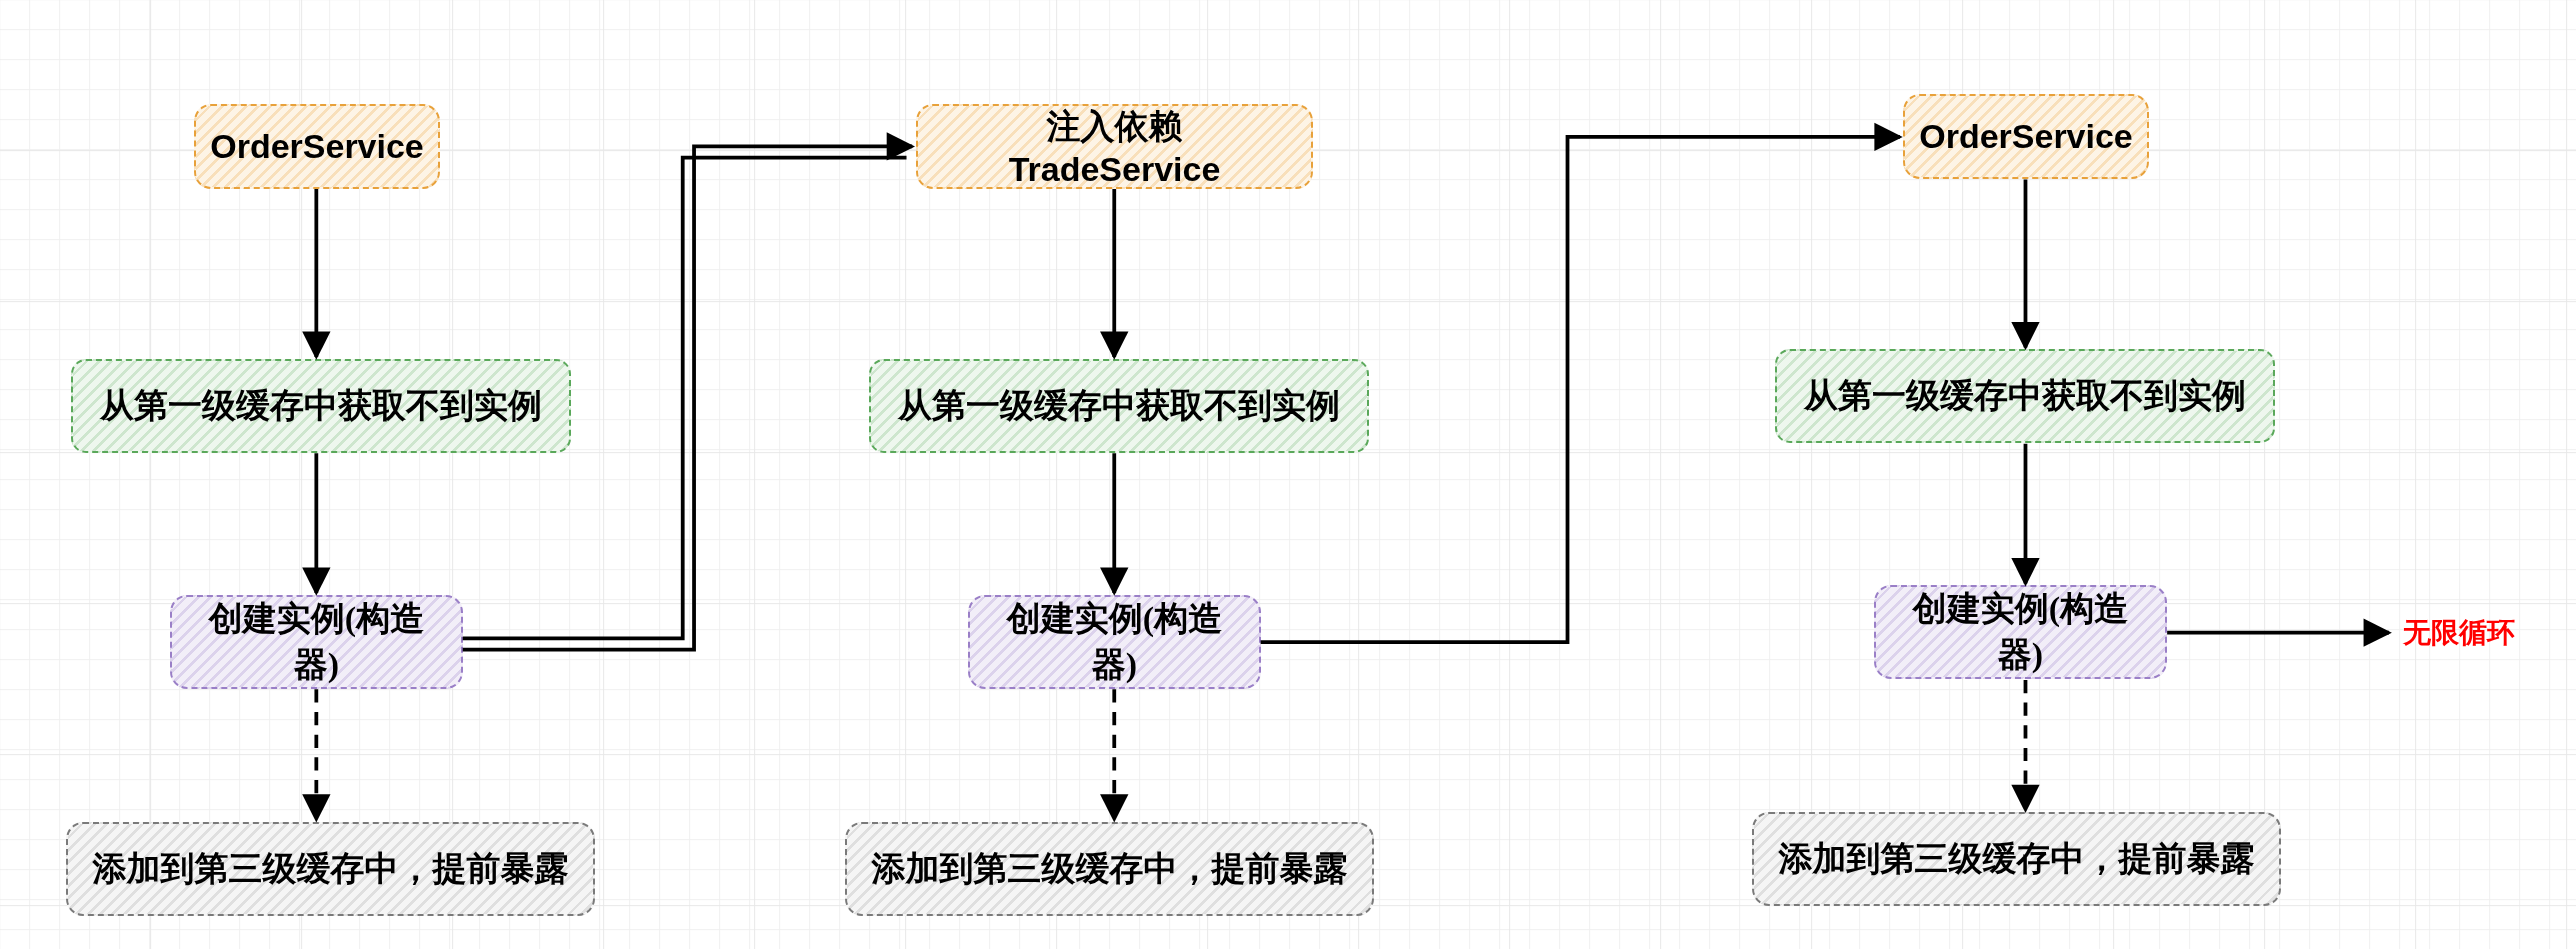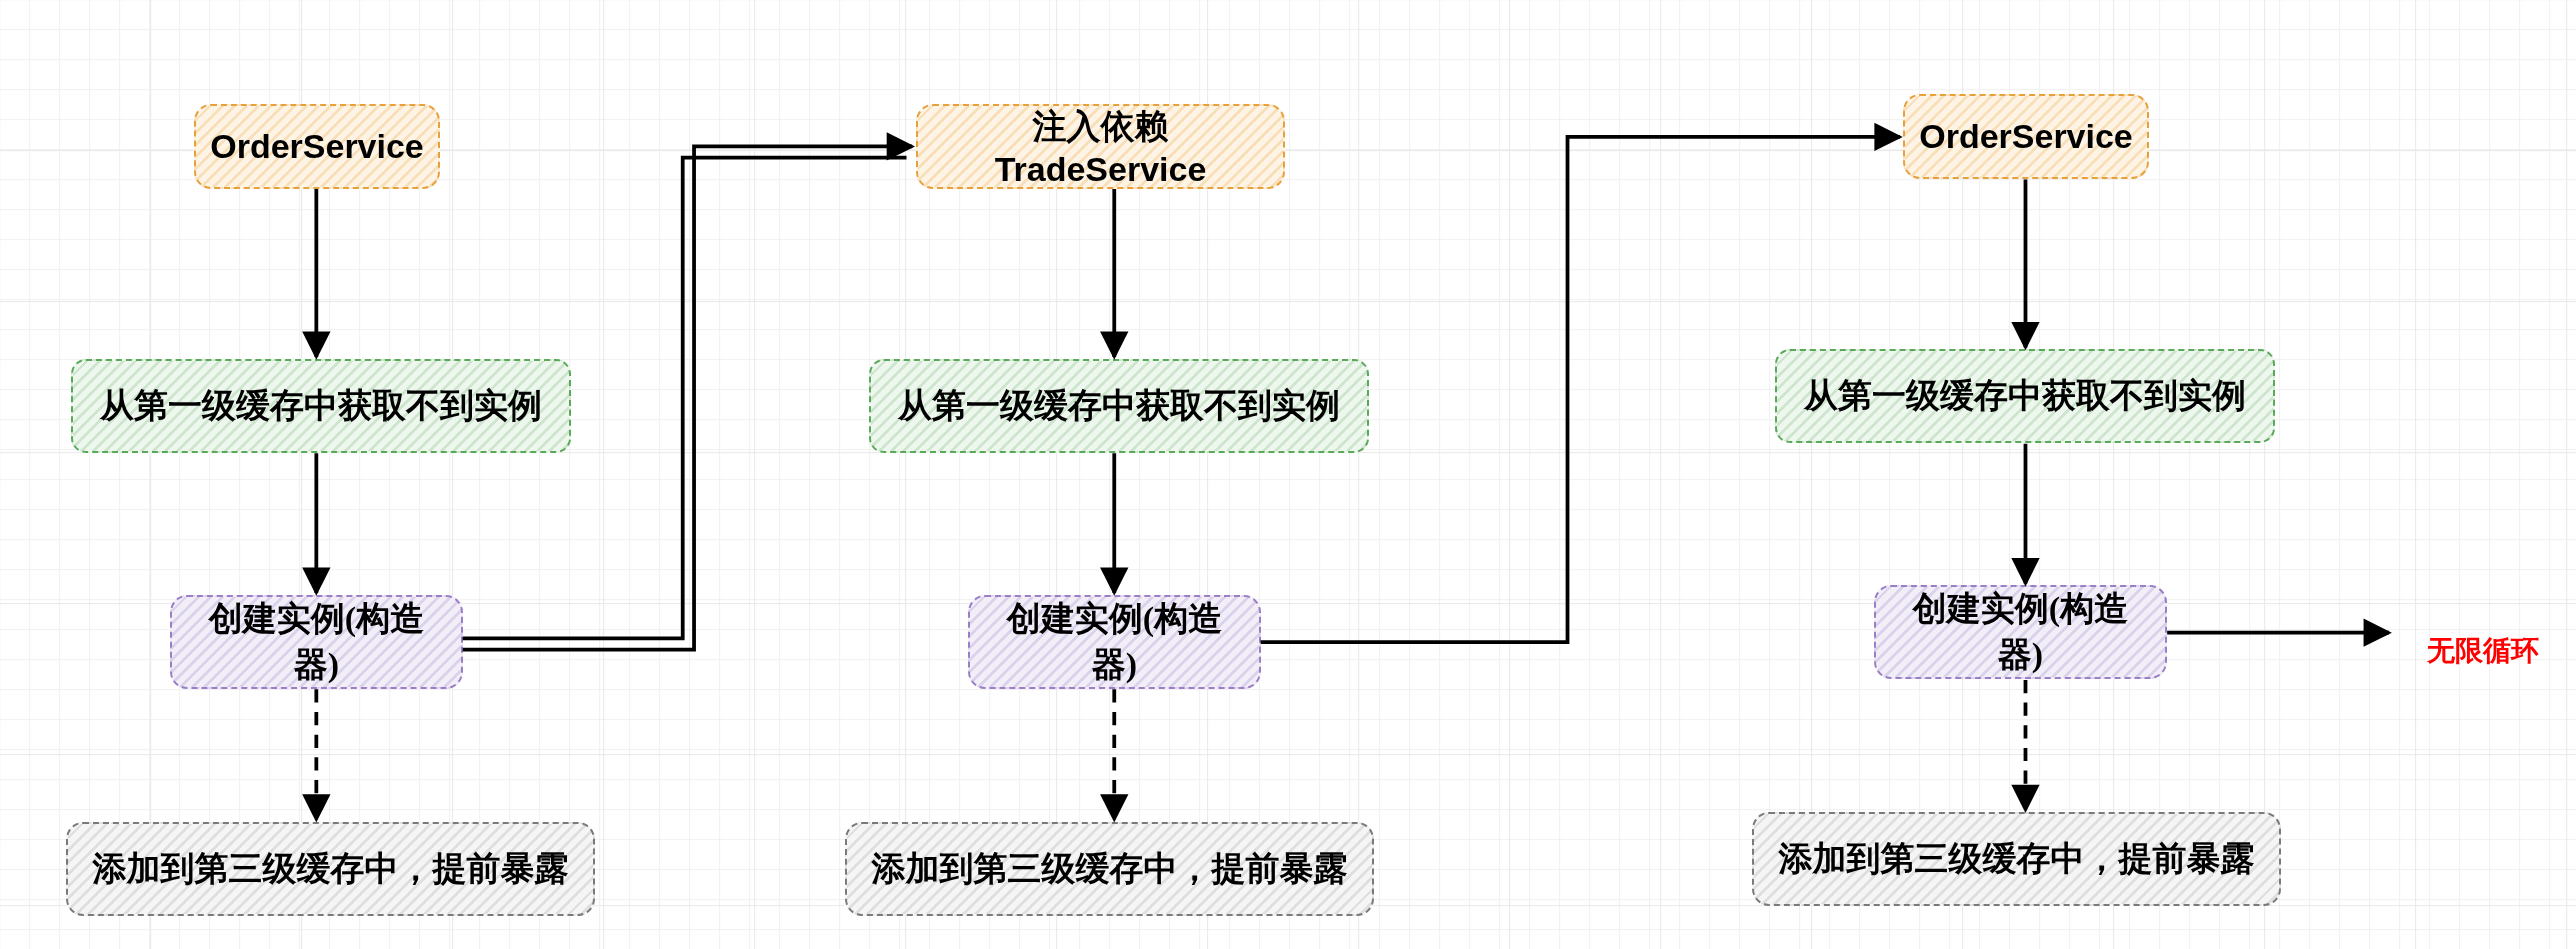--- a/index.html
+++ b/index.html
@@ -105,21 +105,21 @@
 <div class="node green" style="left:71px; top:359px; width:500px; height:94px;">
   <span>从第一级缓存中获取不到实例</span>
 </div>
 <div class="node purple" style="left:170px; top:595px; width:293px; height:94px;">
   <span>创建实例(构造器)</span>
 </div>
 <div class="node gray" style="left:66px; top:822px; width:529px; height:94px;">
   <span>添加到第三级缓存中，提前暴露</span>
 </div>
 
-<div class="node orange" style="left:916px; top:104px; width:369px; height:85px;border-radius:17px;">
+<div class="node orange" style="left:916px; top:104px; width:397px; height:85px;border-radius:17px;">
   <span>注入依赖 TradeService</span>
 </div>
 <div class="node green" style="left:869px; top:359px; width:500px; height:94px;">
   <span>从第一级缓存中获取不到实例</span>
 </div>
 <div class="node purple" style="left:968px; top:595px; width:293px; height:94px;">
   <span>创建实例(构造器)</span>
 </div>
 <div class="node gray" style="left:845px; top:822px; width:529px; height:94px;">
   <span>添加到第三级缓存中，提前暴露</span>
@@ -131,21 +131,21 @@
 <div class="node green" style="left:1775px; top:349px; width:500px; height:94px;">
   <span>从第一级缓存中获取不到实例</span>
 </div>
 <div class="node purple" style="left:1874px; top:585px; width:293px; height:94px;">
   <span>创建实例(构造器)</span>
 </div>
 <div class="node gray" style="left:1752px; top:812px; width:529px; height:94px;">
   <span>添加到第三级缓存中，提前暴露</span>
 </div>
 
-<div class="red-label" style="left:2403px; top:632px;margin-left:24px;">
+<div class="red-label" style="left:2403px; top:614px;">
   <span>无限循环</span>
 </div>
 
 <svg class="edges" viewBox="0 0 2728 1006" width="2576" height="950">
   <defs>
     <marker id="arrow" viewBox="0 0 12 12" refX="10" refY="6" markerWidth="9" markerHeight="9" orient="auto-start-reverse">
       <path d="M1,1 L11,6 L1,11 Z" fill="#000"></path>
     </marker>
   </defs>
 

